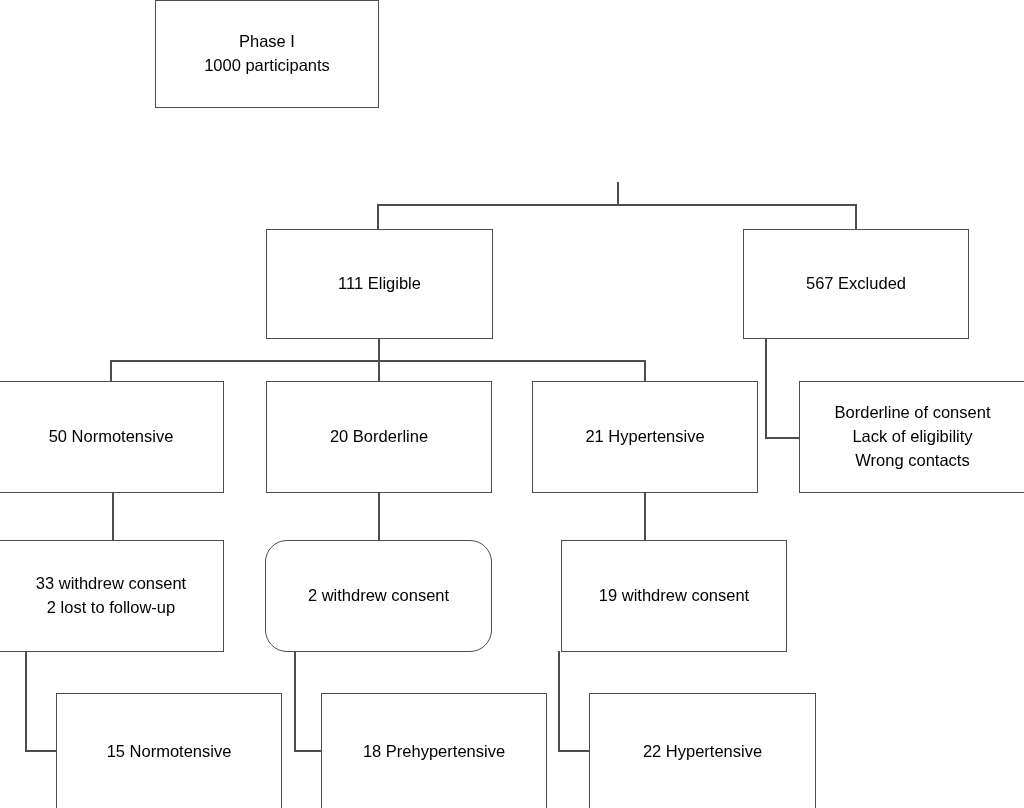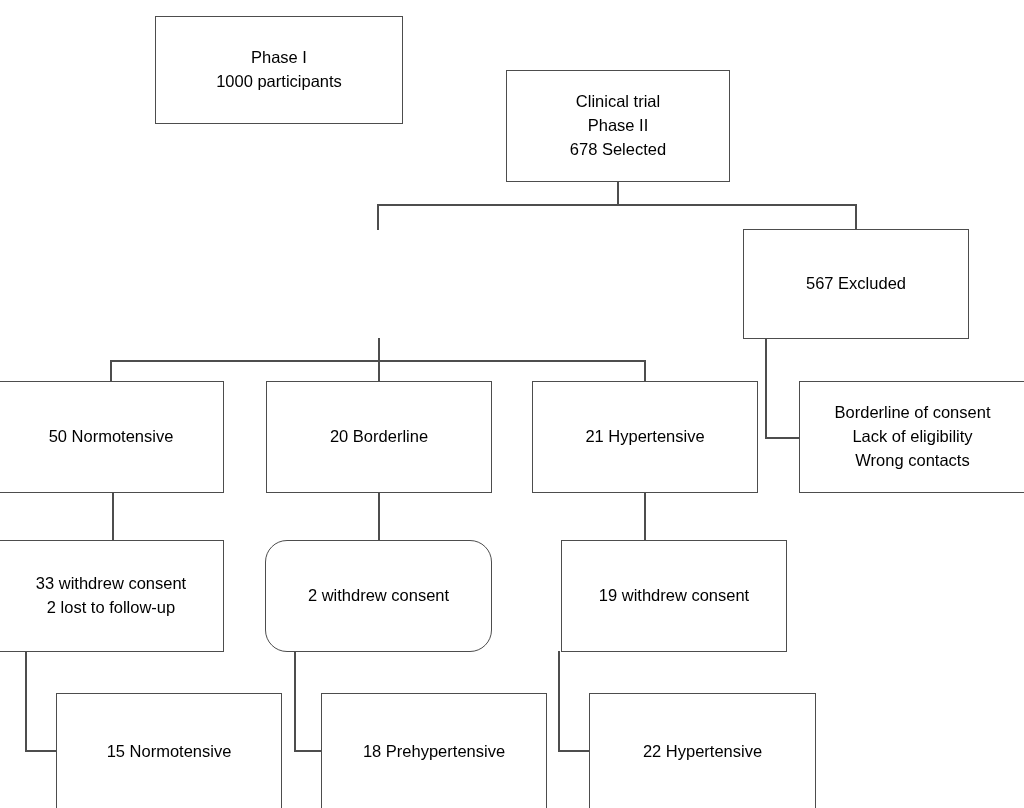--- a/index.html
+++ b/index.html
@@ -66,31 +66,29 @@
 
   <div class="conn v" style="left:25px; top:651px; height:100px;"></div>
   <div class="conn h" style="left:25px; top:750px; width:32px;"></div>
 
   <div class="conn v" style="left:294px; top:651px; height:100px;"></div>
   <div class="conn h" style="left:294px; top:750px; width:28px;"></div>
 
   <div class="conn v" style="left:558px; top:651px; height:100px;"></div>
   <div class="conn h" style="left:558px; top:750px; width:32px;"></div>
 
-  <div class="node" style="left:155px; top:16px; width:248px; height:108px;">
+  <div class="node" style="left:155px; top:0; width:224px; height:108px;">
     <span class="label">Phase I
 1000 participants</span>
   </div>
 
-  <div class="node" style="left:506px; top:70px; width:224px; height:112px;">
-    <span class="label">Clinical trial
-Phase II
-678 Selected</span>
+
+  <div class="node" style="left:266px; top:229px; width:227px; height:110px;">
+    <span class="label">111 Eligible</span>
   </div>
-
 
   <div class="node" style="left:743px; top:229px; width:226px; height:110px;align-items:center;">
     <span class="label">567 Excluded</span>
   </div>
 
   <div class="node" style="left:799px; top:381px; width:227px; height:112px;">
     <span class="label">Borderline of consent
 Lack of eligibility
 Wrong contacts</span>
   </div>

